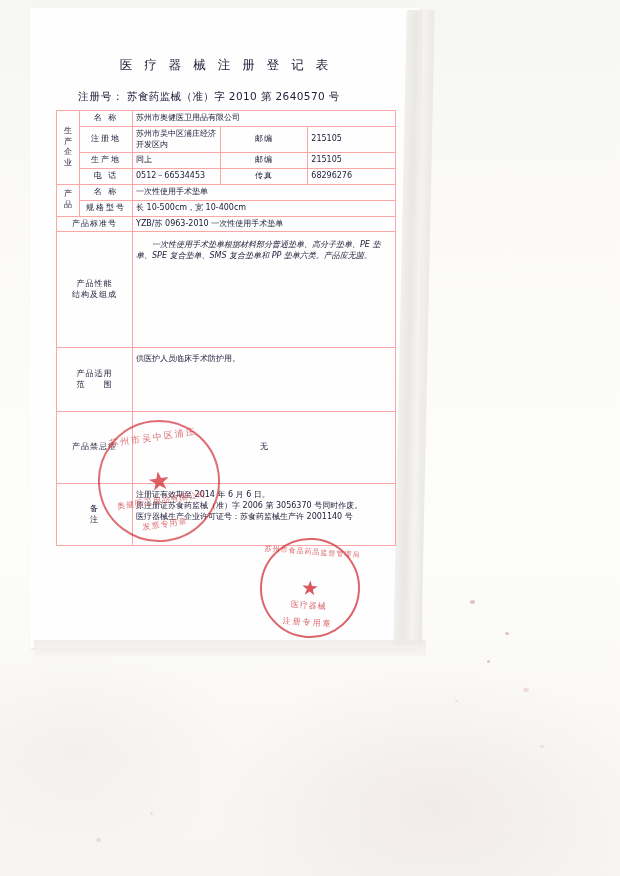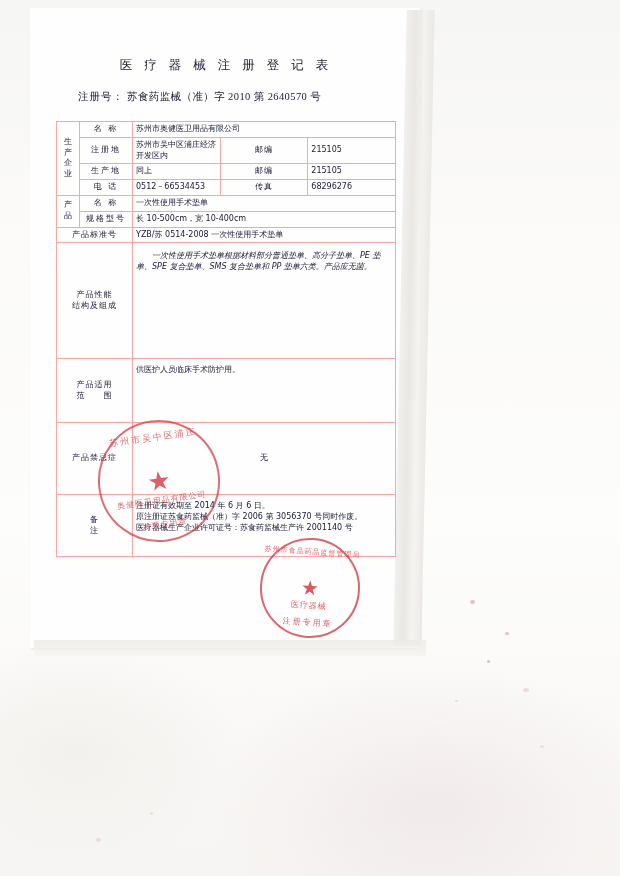--- a/index.html
+++ b/index.html
@@ -65,23 +65,22 @@
     text-align: center;
     font-size: 12.5px;
     letter-spacing: 4px;
     color: #23233a;
     font-family: "DejaVu Sans", "Liberation Sans", sans-serif;
     margin-bottom: 16px;
   }
   #reg-line {
     font-size: 10.5px;
     color: #1b1b3a;
-    margin: 0 0 17px 22px;
+    margin: 0 0 6px 22px;
     letter-spacing: 0.4px;
-    font-family: Liberation Serif, serif;
   }
   #reg-line .label { letter-spacing: 1px; }
   #reg-line .value { margin-left: 3px; }
 
   table.form {
     border-collapse: collapse;
     width: 340px;
     table-layout: fixed;
     font-size: 8px;
     color: #20203c;
@@ -257,21 +256,21 @@
         <td class="key">名 称</td>
         <td class="val" colspan="3">一次性使用手术垫单</td>
       </tr>
       <tr>
         <td class="key">规格型号</td>
         <td class="val" colspan="3">长 10-500cm，宽 10-400cm</td>
       </tr>
 
       <tr>
         <td class="wide-key" colspan="2">产品标准号</td>
-        <td class="val" colspan="3">YZB/苏 0514-2008 一次性使用手术垫单</td>
+        <td class="val" colspan="3">YZB/苏 0963-2010 一次性使用手术垫单</td>
       </tr>
 
       <tr style="height:116px;">
         <td class="block-key" colspan="2">
           <span>产品性能</span>
           <span>结构及组成</span>
         </td>
         <td class="val" colspan="3" style="vertical-align:top;padding-top:8px;">
           <div class="cell-indent">一次性使用手术垫单根据材料部分普通垫单、高分子垫单、PE 垫单、SPE 复合垫单、SMS 复合垫单和 PP 垫单六类。产品应无菌。</div>
         </td>

